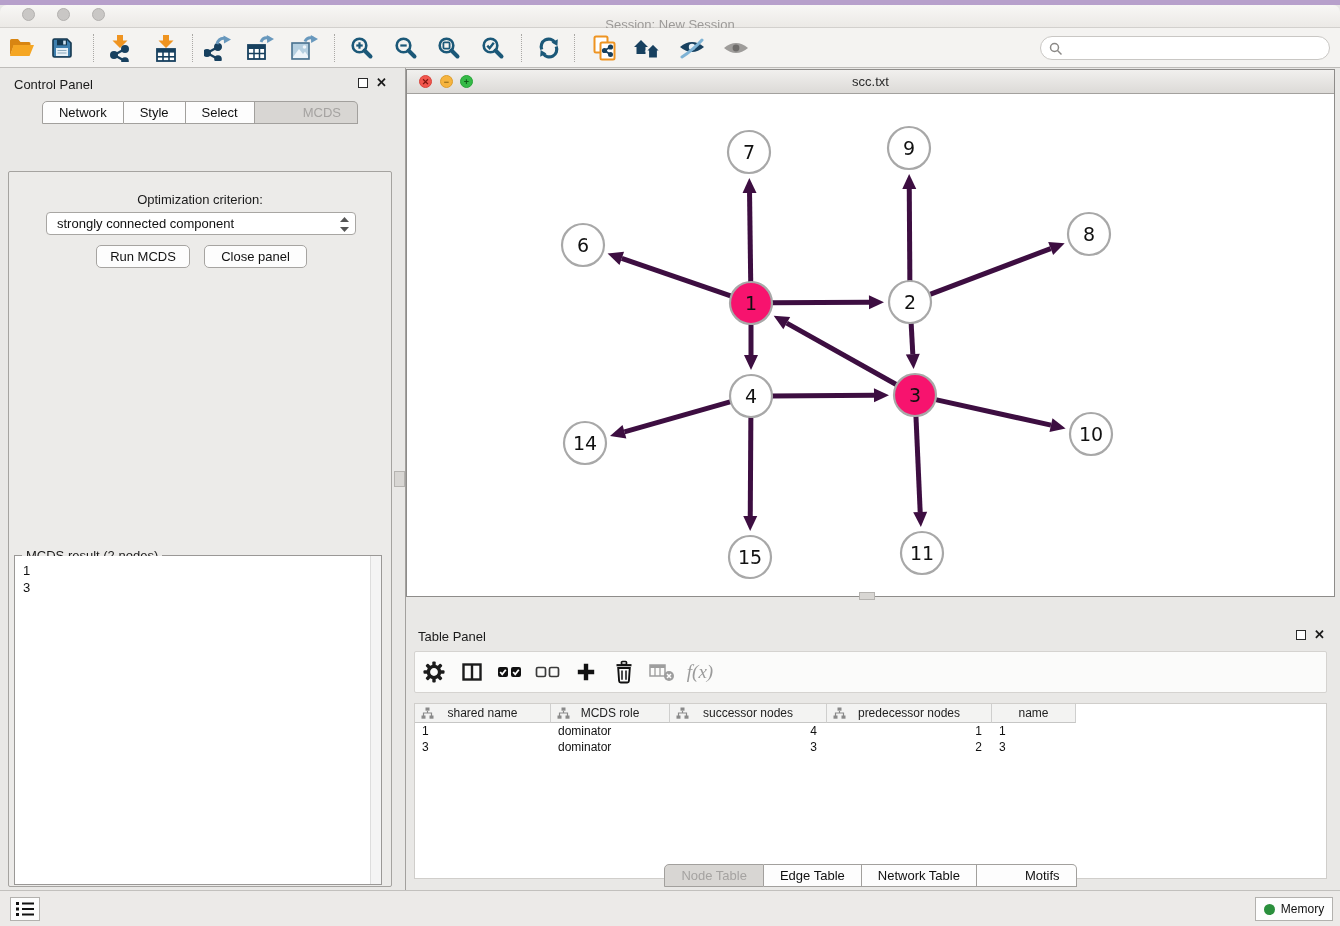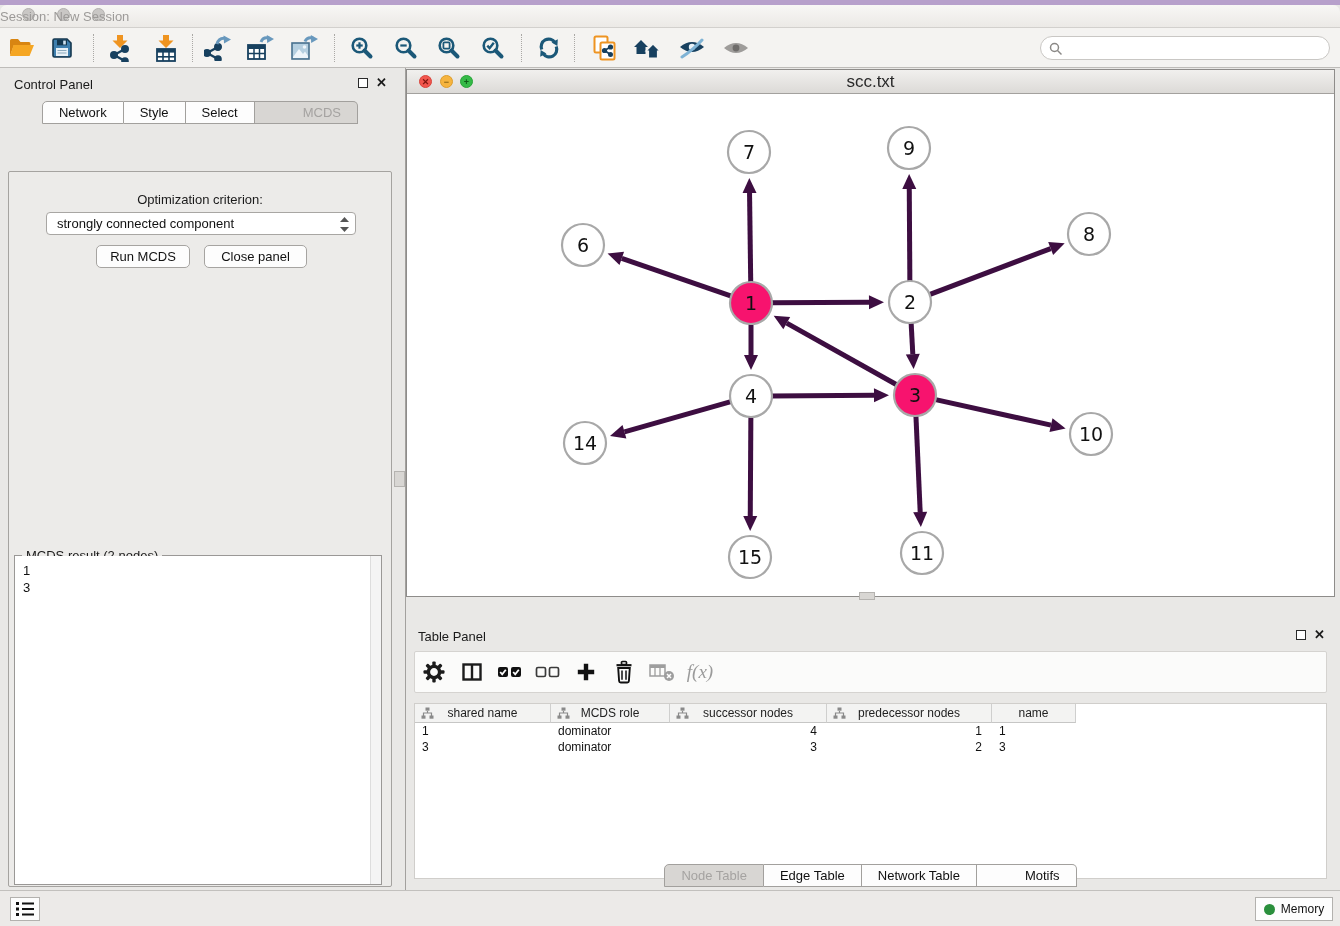--- a/index.html
+++ b/index.html
@@ -4,22 +4,22 @@
 <style>
   * { margin:0; padding:0; box-sizing:border-box; }
   html,body { width:1340px; height:926px; font-family:"Liberation Sans", sans-serif; }
   .screen { position:relative; width:1340px; height:926px; background:#b7a0cb; overflow:hidden; }
   .window { position:absolute; left:0; top:5px; right:0; bottom:0; background:#e9e8e6; }
 
   
   .titlebar { position:absolute; left:0; top:0; right:0; height:23px;
     background:linear-gradient(#f8f7f5,#ebe9e6); border-radius:7px 7px 0 0;
     border-bottom:1px solid #d2d0cd; }
-  .titlebar .title { position:absolute; left:0; right:0; top:0; line-height:23px;
-    font-size:13px; color:#9c9a98; }
+  .titlebar .title { position:absolute; left:0; right:0; top:8px; line-height:23px;
+    text-align:center; font-size:13px; color:#9c9a98; }
   .tl { position:absolute; top:3px; width:13px; height:13px; border-radius:50%; }
   .tl span { display:block; text-align:center; font-size:9px; line-height:13px; font-weight:bold; }
   .tl.gray { background:#c9c7c5; border:1px solid #b3b1af; }
   .tl.red   { background:#f2564d; border:1px solid #d8443c; color:#7e150f; }
   .tl.yellow{ background:#f6b43e; border:1px solid #dd9d2c; color:#8a6414; }
   .tl.green { background:#35ba47; border:1px solid #27a438; color:#0e5e17; }
 
   
   .toolbar { position:absolute; left:0; top:23px; right:0; height:40px;
     background:#f4f3f1; border-bottom:1px solid #bebcb9; }
@@ -69,21 +69,21 @@
   .vsplit { position:absolute; left:400px; top:0; width:6px; bottom:0; }
   .vsplit .line { position:absolute; right:0; top:0; bottom:0; width:1px; background:#a3a19e; }
   .split-thumb { position:absolute; background:#d8d6d3; border:1px solid #b5b3b0; }
 
   
   .netwin { position:absolute; left:406px; top:1px; width:929px; height:528px;
     background:#fff; border:1px solid #8e8c8a; }
   .net-titlebar { position:absolute; left:0; right:0; top:0; height:24px;
     background:linear-gradient(#f1f0ee,#dcdad7); border-bottom:1px solid #a3a19e; }
   .net-titlebar .title { position:absolute; left:0; right:0; top:0; line-height:24px;
-    text-align:center; font-size:17px; color:#2a2a2a; }
+    text-align:center; font-size:13px; color:#2a2a2a; }
   .net-canvas { position:absolute; left:0; right:0; top:24px; bottom:0; background:#fff; overflow:hidden; }
 
   
   .tpanel { position:absolute; left:406px; top:529px; width:929px; bottom:0;margin-top:24px; }
   .tp-toolbar { position:absolute; left:8px; right:8px; top:30px; height:42px;
     background:#fbfbfa; border:1px solid #d5d3d0; border-radius:2px; display:flex; align-items:center; }
   .tp-btn { width:38px; height:36px; display:flex; align-items:center; justify-content:center; }
   .fx { font-family:"Liberation Serif", serif; font-style:italic; font-size:19px; color:#9b9b9b; }
   .tbl { position:absolute; left:8px; right:8px; top:82px; height:176px; background:#fff; border:1px solid #d0cecb; }
   .tbl-head { display:flex; height:19px; }

